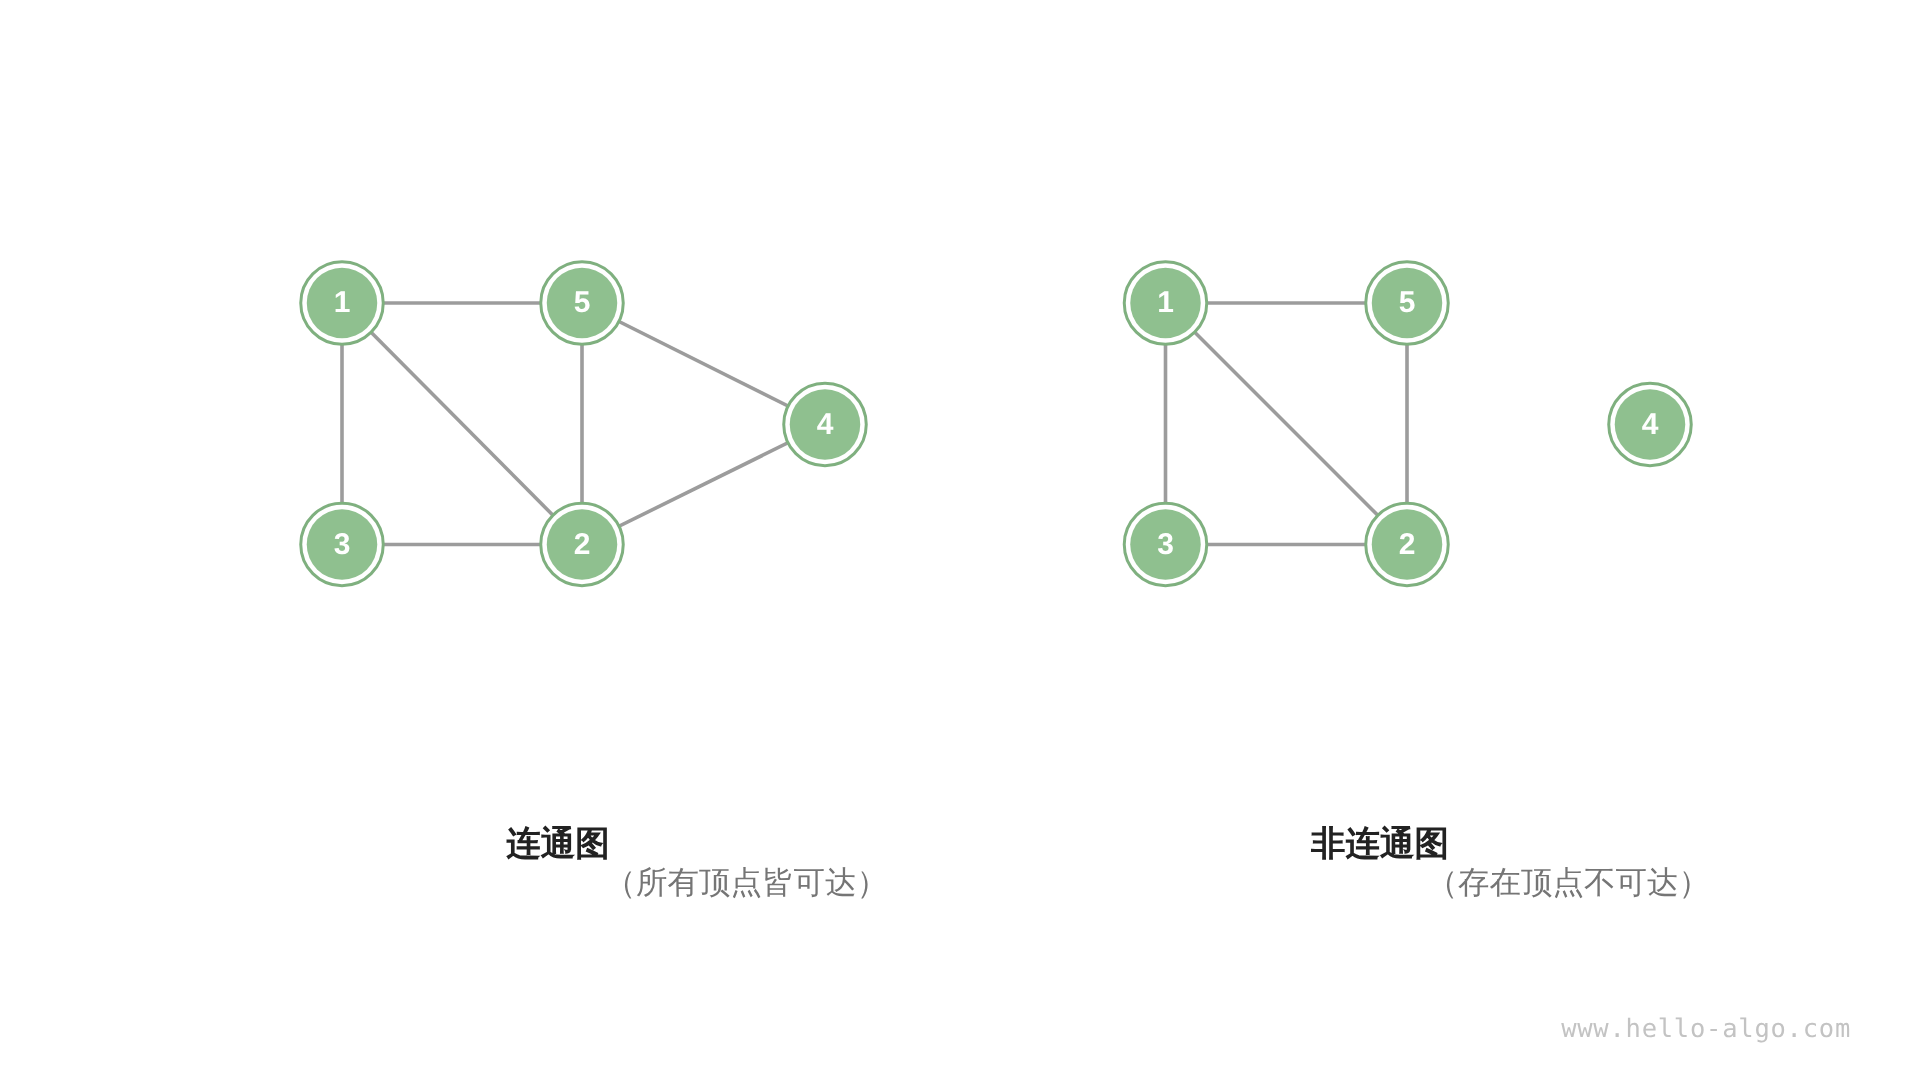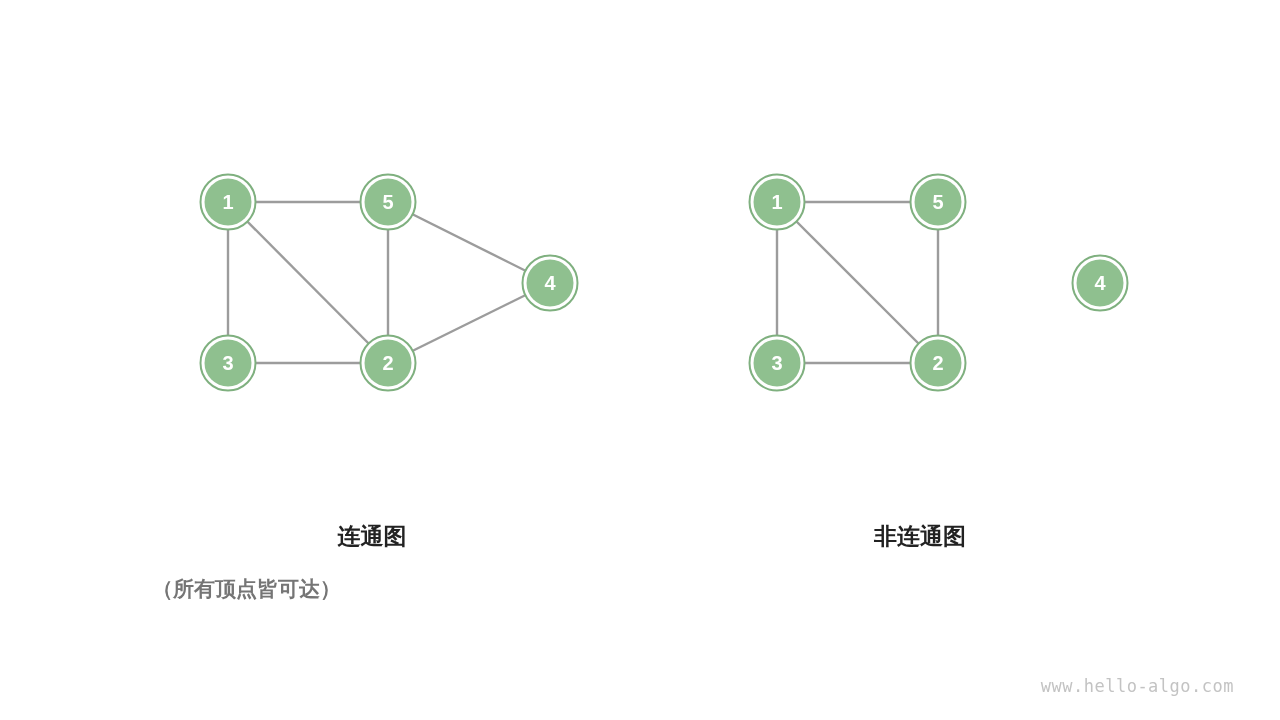--- a/index.html
+++ b/index.html
@@ -16,34 +16,34 @@
     overflow: hidden;
   }
   #graph-svg {
     position: absolute;
     left: 0;
     top: 0;
   }
   .caption-title {
     position: absolute;
     width: 400px;
-    top: 522px;
+    top: 548px;
     text-align: center;
     font-size: 23px;
     font-weight: bold;
     color: #222222;
     line-height: 28px;
   }
   .caption-subtitle {
     position: absolute;
     width: 440px;
     top: 576px;
-    text-align: left;
+    text-align: right;
     font-size: 21px;
-    font-weight: bold;
+    font-weight: normal;
     color: #757575;
     line-height: 26px;
   }
   .caption-left  { left: 172px; }
   .caption-left-sub { left: 152px; }
   .caption-right { left: 720px; }
   .caption-right-sub { left: 700px; }
   .watermark {
     position: absolute;
     right: 46px;
@@ -122,15 +122,16 @@
         <text x="1100" y="283" fill="#ffffff" font-size="20" font-weight="bold" font-family="&quot;Liberation Sans&quot;, sans-serif" text-anchor="middle" dominant-baseline="central">4</text>
       </g>
     </svg>
 
   <div class="caption-title caption-left">连通图</div>
 
   <div class="caption-subtitle caption-left-sub">（所有顶点皆可达）</div>
 
   <div class="caption-title caption-right">非连通图</div>
 
+  <div class="caption-subtitle caption-right-sub">（存在顶点不可达）</div>
 
   <div class="watermark">www.hello-algo.com</div>
 </div>
 
 </body></html>

